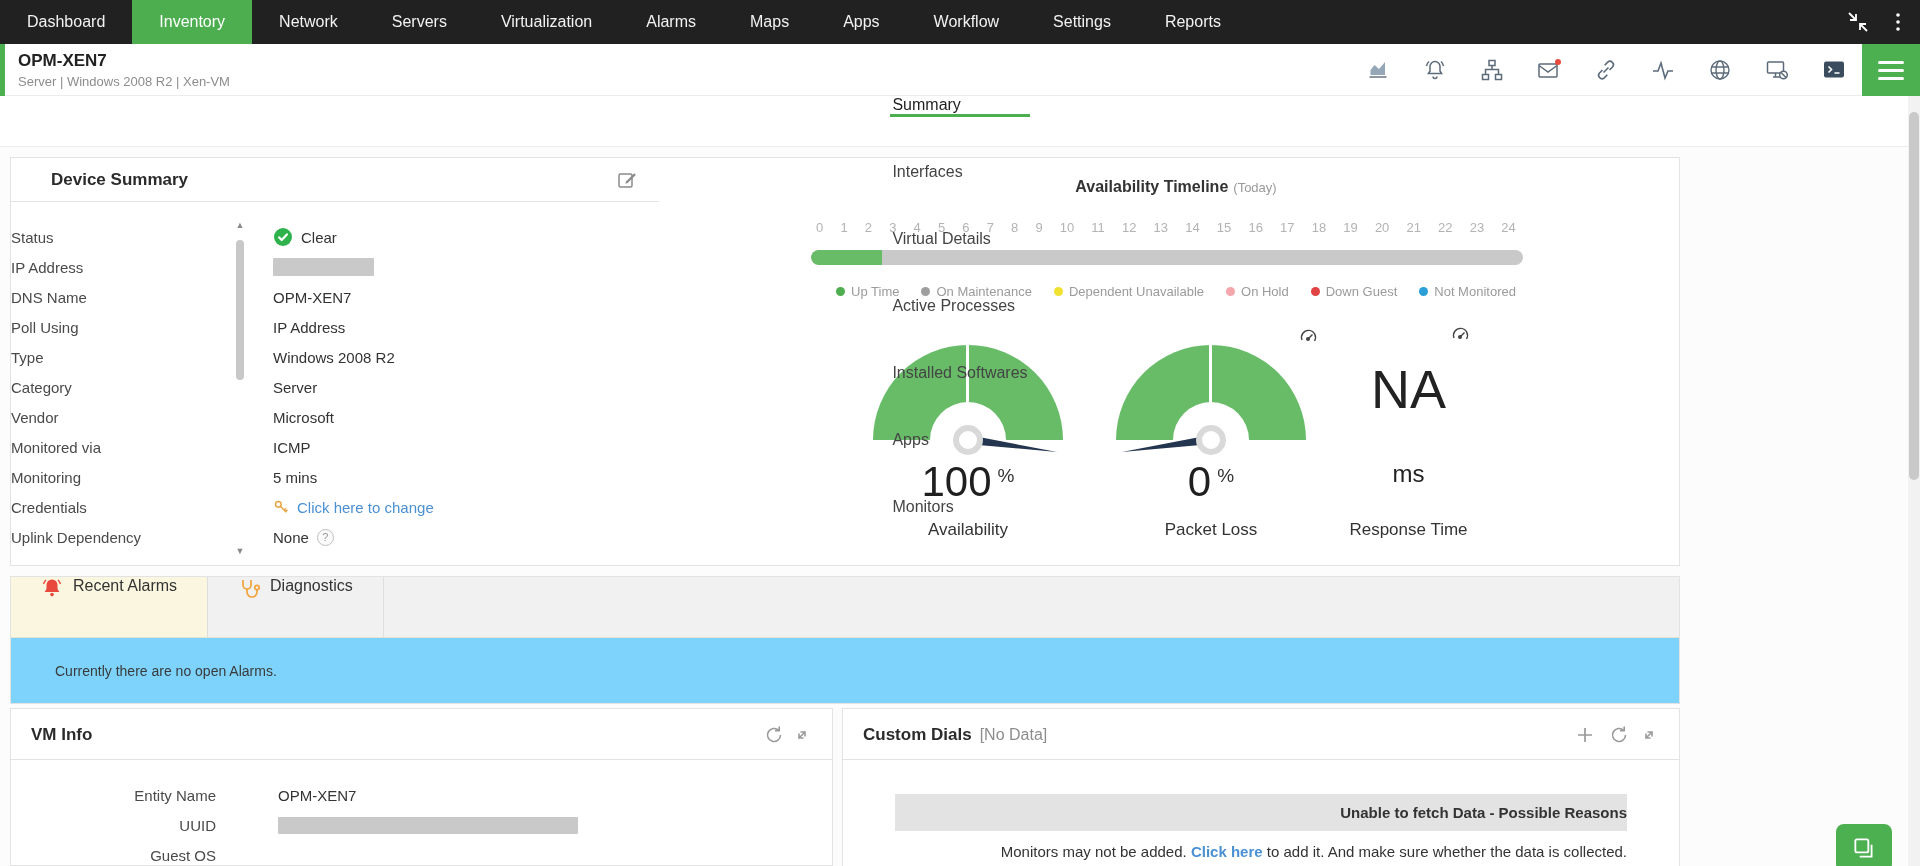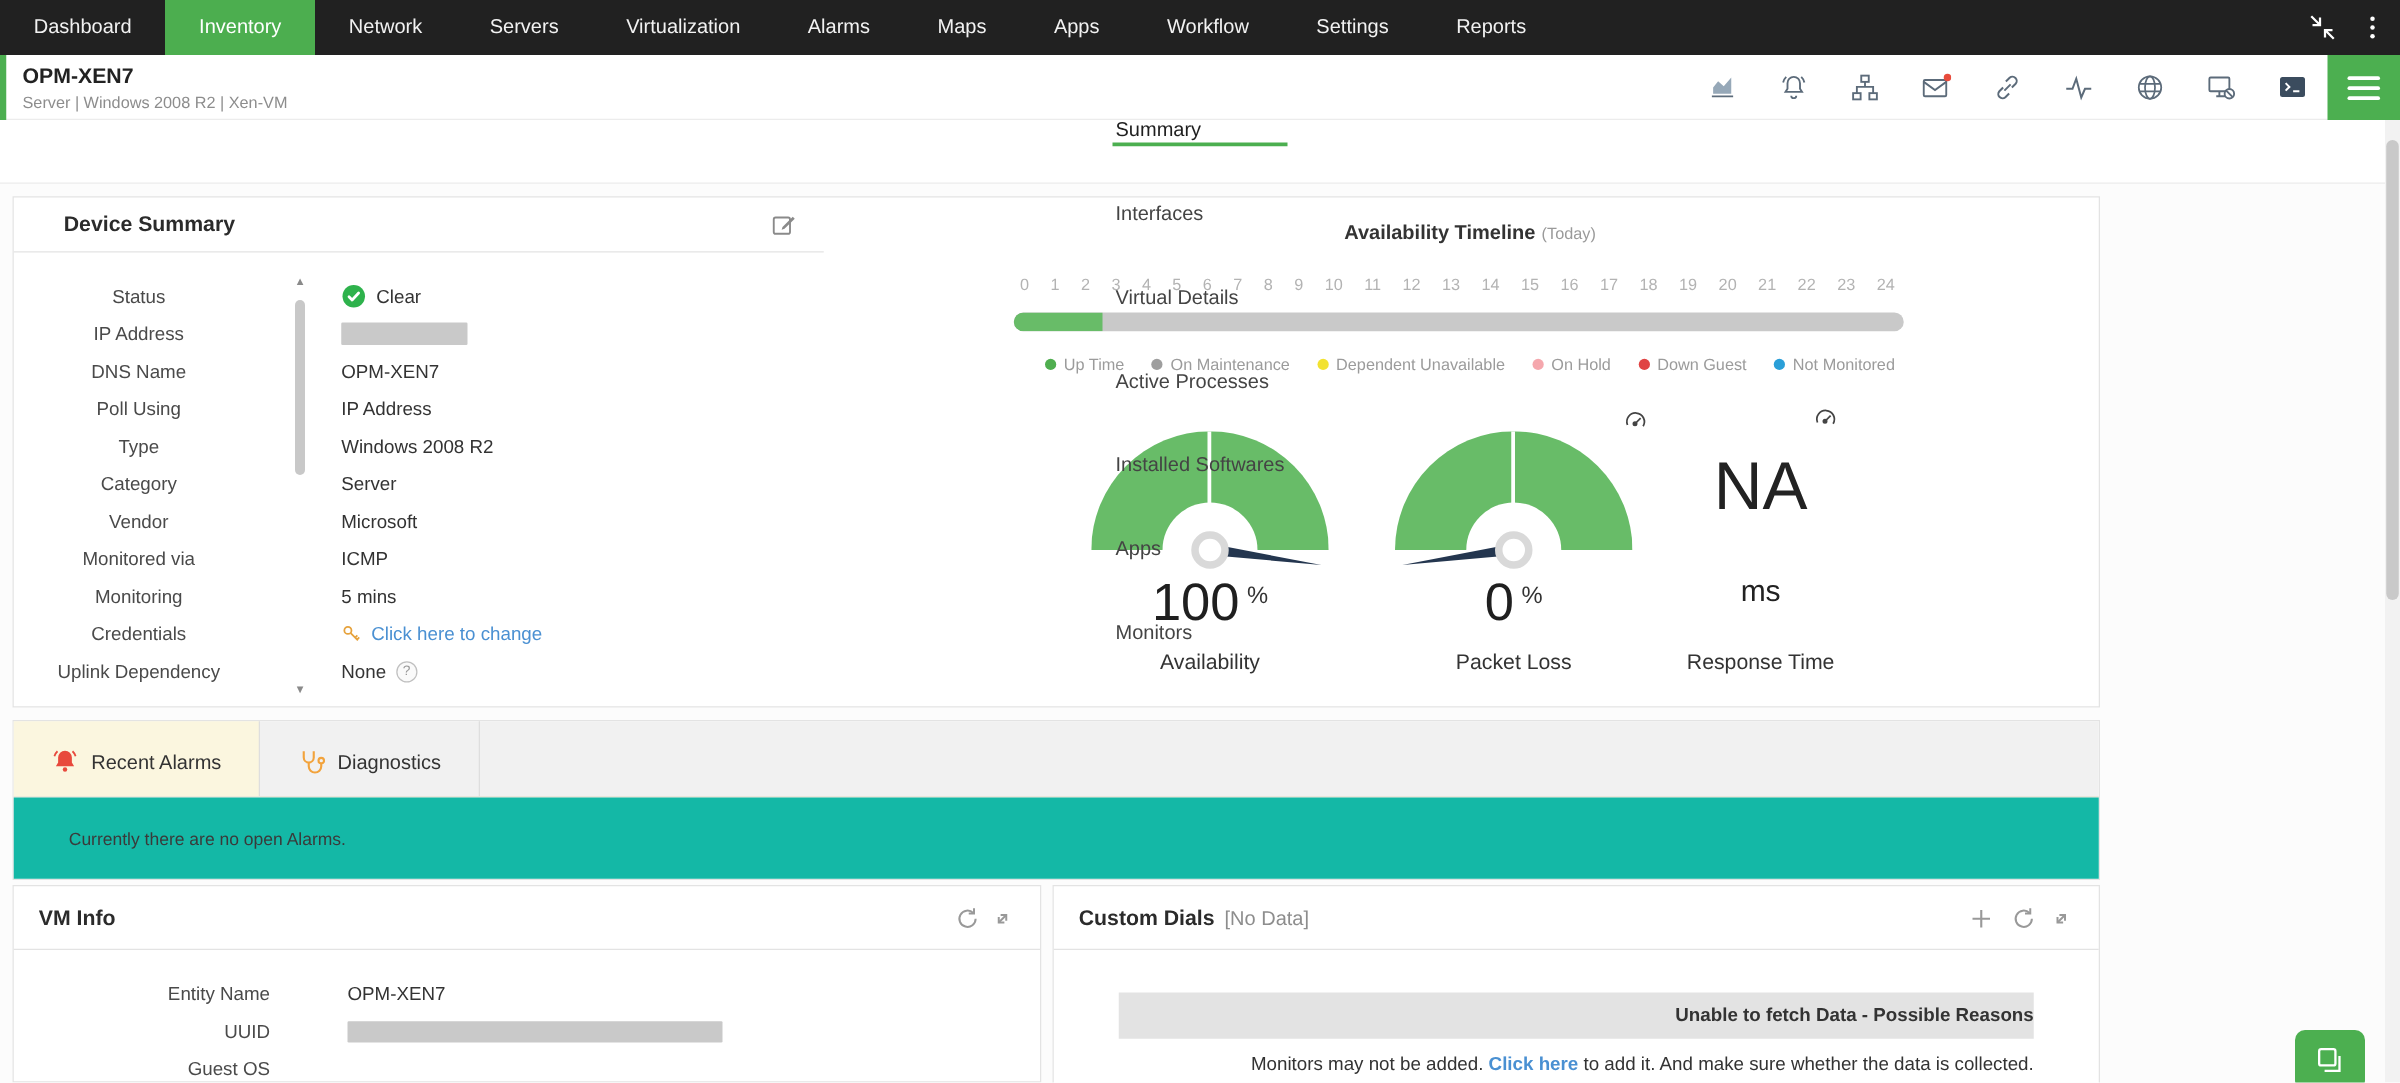--- a/index.html
+++ b/index.html
@@ -36,21 +36,21 @@
   #panel-alarms { left:10px; top:576px; width:1670px; height:128px; }
   #panel-vminfo { left:10px; top:708px; width:823px; height:158px; }
   #panel-custom { left:842px; top:708px; width:838px; height:170px;text-align:right; }
 
   
   .ds-header { position:absolute; left:0; top:0; width:648px; height:44px; border-bottom:1px solid #e3e3e3; }
   .ds-title { position:absolute; left:20px; top:0; line-height:44px; font-size:17px; font-weight:bold; color:#2b2b2b;margin-left:20px; }
   .edit-icon { position:absolute; left:605px; top:11px; width:22px; height:22px; cursor:pointer; }
   .ds-fields { position:absolute; left:0; top:64px; width:648px; }
   .ds-row { display:flex; align-items:center; height:30px; font-size:15px; }
-  .ds-label { width:200px; text-align:center; color:#4a4a4a; }
+  .ds-label { width:200px; text-align:left; color:#4a4a4a; }
   .ds-value { margin-left:62px; color:#333; display:flex; align-items:center; gap:8px; }
   .redact { background:#c9c9c9; border-radius:1px; }
   .redact.ip { width:101px; height:18px; }
   .redact.uuid { width:300px; height:17px; }
   .link-blue { color:#4a90d2; cursor:pointer; }
   .help-badge { display:inline-block; width:17px; height:17px; border:1px solid #c0c0c0; border-radius:50%; color:#999; font-size:11px; line-height:15px; text-align:center; background:#fafafa; cursor:pointer; }
   .ds-scroll { position:absolute; left:222px; top:62px; width:14px; height:336px; }
   .ds-scroll .arr { position:absolute; left:0; width:14px; text-align:center; font-size:9px; color:#8a8a8a; cursor:pointer; }
   .ds-scroll .arr.up { top:0; }
   .ds-scroll .arr.down { bottom:0; }
@@ -79,23 +79,23 @@
   .dial-value { position:absolute; top:140px; width:100%; font-size:42px; color:#1f1f1f; }
   .dial-value .unit { font-size:19px; color:#333; vertical-align:14px; margin-left:6px; }
   .dial-label { position:absolute; top:202px; width:100%; font-size:17px; color:#333; }
   .na-value { position:absolute; top:40px; width:100%; font-size:54px; color:#222; }
   .na-unit { position:absolute; top:142px; width:100%; font-size:24px; color:#222; }
   .dial-export { position:absolute; width:20px; height:20px; cursor:pointer; }
   .dial-export.e1 { left:627px; top:168px; } .dial-export.e2 { left:779px; top:166px; }
 
   
   .alarm-tabs { height:61px; background:#f1f1f1; border-bottom:1px solid #e6e2d2; display:flex; }
-  .alarm-tab { display:flex; align-items:flex-end; gap:10px; padding:17px 30px; font-size:16px; color:#333; border-right:1px solid #dedede; cursor:pointer; }
+  .alarm-tab { display:flex; align-items:flex-start; gap:10px; padding:0 30px; font-size:16px; color:#333; border-right:1px solid #dedede; cursor:pointer; }
   .alarm-tab.active { background:#fbf6df; }
-  .alarm-content { height:65px; background:#14b8a6; display:flex; align-items:center; padding-left:44px; font-size:14px; color:#3a3a3a; }
+  .alarm-content { height:65px; background:#7dd3fc; display:flex; align-items:center; padding-left:44px; font-size:14px; color:#3a3a3a; }
   .tab-icon { width:22px; height:22px; }
 
   
   .panel-header { position:relative; height:51px; border-bottom:1px solid #e3e3e3; }
   .panel-title { position:absolute; left:20px; top:0; line-height:51px; font-size:17px; font-weight:bold; color:#2b2b2b; }
   .panel-title .nodata { font-weight:normal; color:#8d8d8d; font-size:16px; margin-left:8px; }
   .ph-icon { position:absolute; top:16px; width:20px; height:20px; cursor:pointer; }
 
   .vm-fields { padding-top:20px; }
   .vm-row { display:flex; align-items:center; height:30px; font-size:15px; }

